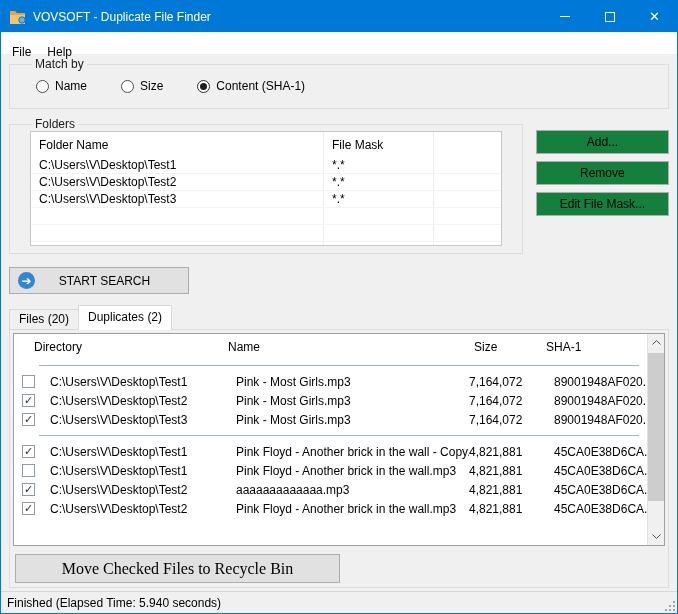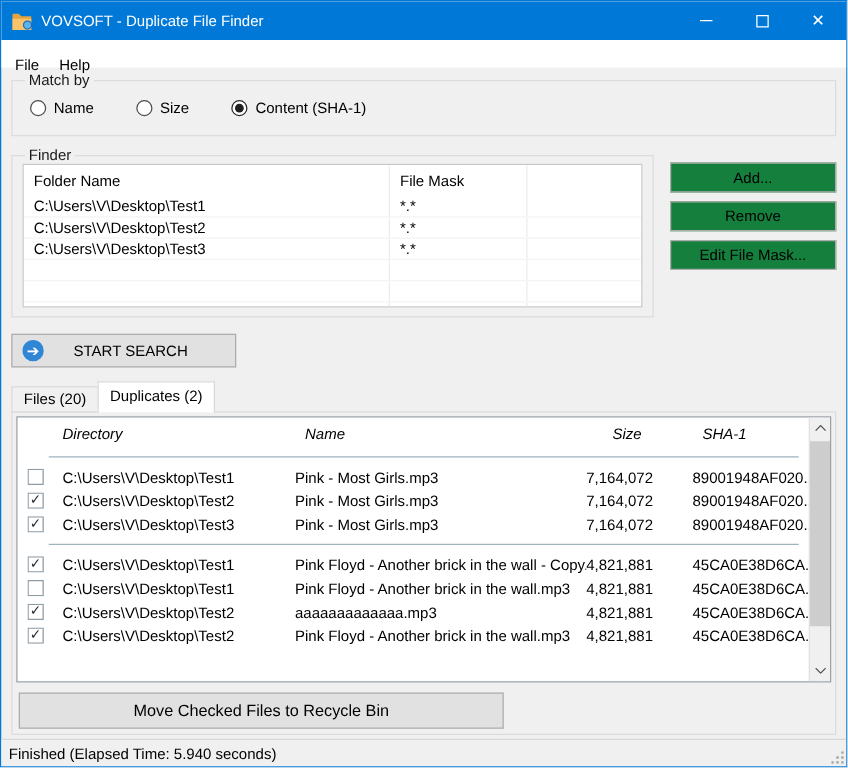--- a/index.html
+++ b/index.html
@@ -20,21 +20,21 @@
   .icon-max { width:10px; height:10px; border:1px solid #fff; display:inline-block; }
   .icon-close { font-size:13px; line-height:1; }
 
   
   .menubar { height:22px; background:#fff; display:flex; align-items:center; padding-left:3px; flex-shrink:0; }
   .menu-item { padding:2px 8px;margin-top:18px; }
 
   
   .client { flex:1; padding:3px 8px 0 8px; overflow:hidden; }
 
-  fieldset.group { border:1px solid #dcdcdc; padding:0 8px; }
+  fieldset.group { border:1px solid #dcdcdc; padding:0 20px; }
   legend { padding:0 3px; margin-left:2px; color:#1a1a1a; }
 
   .matchby { height:52px; }
   .radios { display:flex; align-items:center; padding:8px 0 0 6px; }
   .radio-opt { display:flex; align-items:center; margin-right:34px; }
   .radio { width:13px; height:13px; border:1px solid #4d4d4d; border-radius:50%; background:#fff;
            margin-right:6px; position:relative; display:inline-block; flex-shrink:0; }
   .radio.sel { border-color:#2b2b2b; }
   .radio.sel::after { content:""; position:absolute; inset:2px; background:#1f1f1f; border-radius:50%; }
 
@@ -63,43 +63,43 @@
   .tabs { display:flex; align-items:flex-end; margin-top:11px; position:relative; z-index:2; height:25px; }
   .tab { background:#f0f0f0; border:1px solid #d9d9d9; padding:2px 9px 3px 9px; height:21px; white-space:nowrap; }
   .tab.active { background:#fff; height:25px; padding-top:4px; border-bottom:none; margin-left:-1px; }
 
   .tabpage { border:1px solid #dcdcdc; margin-top:-1px; background:#f0f0f0; padding:3px; height:259px;
              position:relative; z-index:1; }
 
   
   .dtable { background:#fff; border:1px solid #9aa0a6; height:213px; position:relative; overflow:hidden; }
   .dscroll-pad { margin-right:17px; }
-  .dhead { display:grid; grid-template-columns:194px 246px 72px 1fr; height:25px; align-items:center; padding-left:36px;font-style:italic; }
+  .dhead { display:grid; grid-template-columns:194px 246px 72px 1fr; height:25px; align-items:center; padding-left:20px; }
   .dhead span { white-space:nowrap; }
   .hsep { height:1px; background:#9fb4bf; margin:6px 8px 6px 25px; }
   .gsep { height:1px; background:#9fb4bf; margin:6px 8px 6px 25px; }
   .drow { display:grid; grid-template-columns:20px 186px 241px 77px 1fr; height:19px; align-items:center; padding-left:8px; }
   .drow span { white-space:nowrap; overflow:hidden; }
   .cb-cell { display:flex; align-items:center; }
   .cb { width:13px; height:13px; border:1px solid #8f9ba3; background:#fff; display:inline-flex;
         align-items:center; justify-content:center; flex-shrink:0; }
   .cb.checked::after { content:"\2713"; font-size:11px; color:#2b2b2b; line-height:1; }
   .dir { padding-left:8px; }
   .fname { padding-left:8px; }
   .size { text-align:right; padding-right:28px; }
   .sha { padding-left:8px; }
 
   .vscroll { position:absolute; top:0; right:0; bottom:0; width:17px; background:#f0f0f0;
              border-left:1px solid #e2e2e2; display:flex; flex-direction:column; }
   .scroll-arrow { height:17px; display:flex; align-items:center; justify-content:center; }
   .scroll-track { flex:1; position:relative; }
   .scroll-thumb { position:absolute; top:2px; left:0; right:0; height:148px; background:#cdcdcd; }
 
-  .move-btn { margin:8px 0 0 2px; width:388px; height:29px; background:#e1e1e1; border:1px solid #adadad;
-              font-family:Liberation Sans, sans-serif; font-size:13px; color:#000; }
+  .move-btn { margin:8px 0 0 2px; width:325px; height:29px; background:#e1e1e1; border:1px solid #adadad;
+              font-family:Liberation Serif, serif; font-size:16px; color:#000; }
 
   
   .statusbar { height:22px; border-top:1px solid #d7d7d7; background:#f0f0f0; display:flex;
                align-items:center; padding-left:6px; flex-shrink:0; position:relative; }
   .grip { position:absolute; right:2px; bottom:2px; line-height:0; }
 </style>
 </head>
 <body>
 
 <div class="window">
@@ -146,21 +146,21 @@
           </label>
           <label class="radio-opt">
             <span class="radio sel"></span>
             <span>Content (SHA-1)</span>
           </label>
         </div>
     </fieldset>
 
     <div class="folders-row">
       <fieldset class="group folders">
-        <legend>Finder</legend>
+        <legend>Folders</legend>
         <div class="ftable">
           <div class="fhead">
             <span class="fcell c1">Folder Name</span>
             <span class="fcell c2">File Mask</span>
             <span class="fcell c3"></span>
           </div>
           <div>
               <div class="frow">
                 <span class="fcell c1">C:\Users\V\Desktop\Test1</span>
                 <span class="fcell c2">*.*</span>

